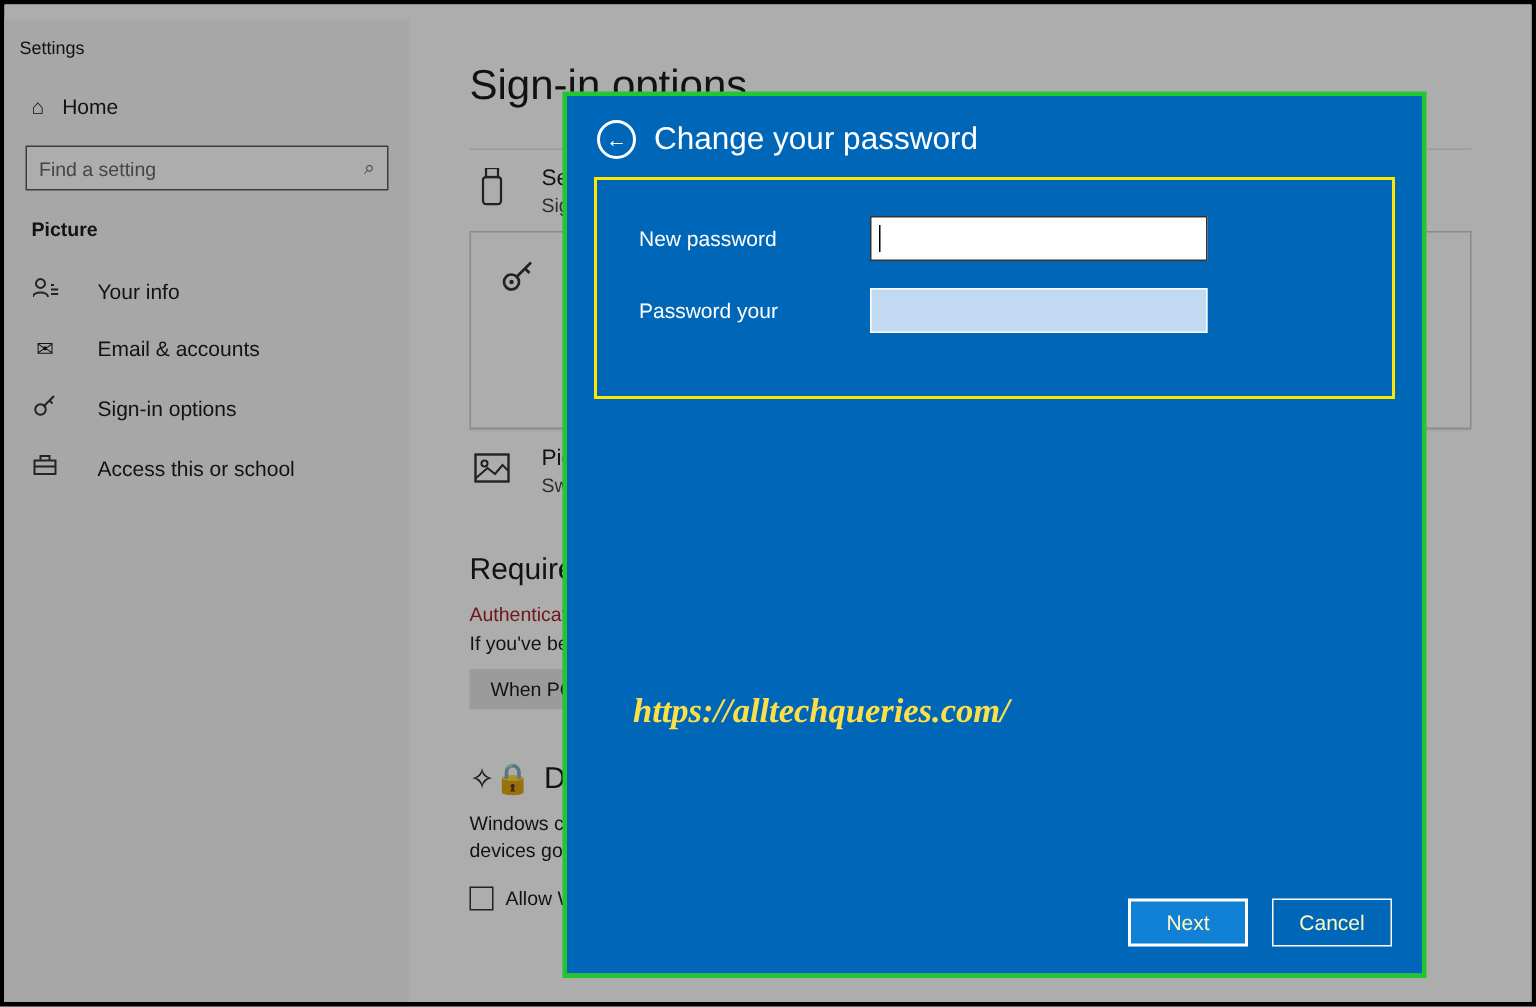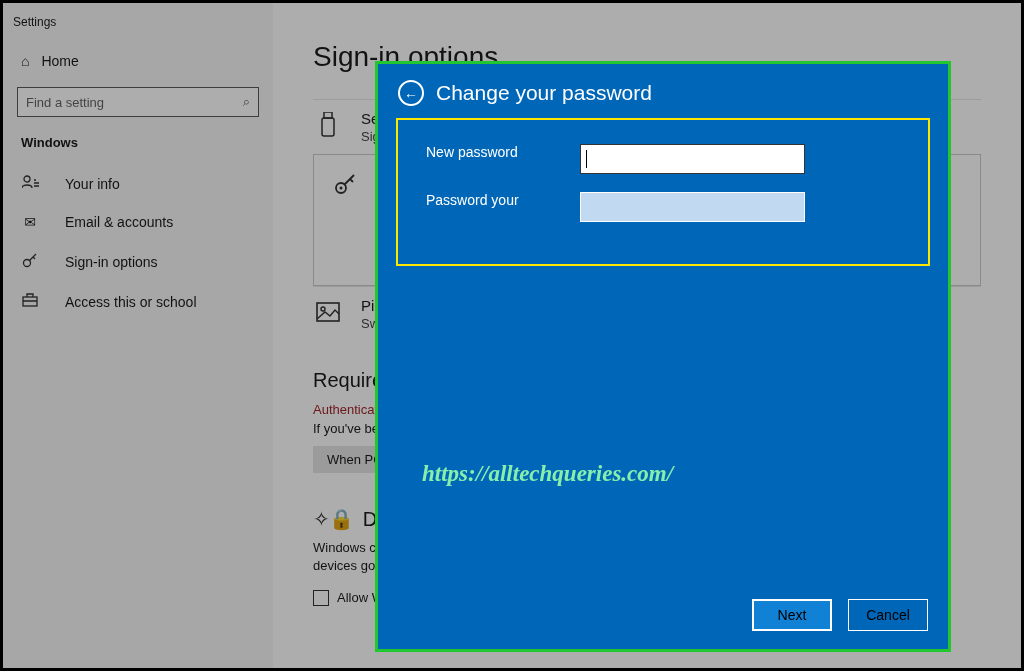--- a/index.html
+++ b/index.html
@@ -27,20 +27,21 @@
     inset: 0;
     background: #fff;
     display: flex;
     color: #1b1b1b;
   }
   .sidebar {
     width: 270px;
     padding: 8px 0 0 0;
     background: #f7f7f7;
     border-right: 0;
+    margin-top: 10px;
   }
   .win-title {
     font-size: 12px;
     padding: 4px 10px 18px 10px;
   }
   .home-row {
     display: flex;
     align-items: center;
     gap: 12px;
     padding: 6px 18px 18px 18px;
@@ -170,21 +171,21 @@
     font-size:14px;
   }
   .yellow-box {
     border: 2px solid #ffe600;
     padding: 14px 18px 24px 18px;
     margin-left: -2px;
     margin-right: -2px;
   }
   .form-row {
     display:flex;
-    align-items:flex-start;
+    align-items:center;
     margin: 10px 0 18px 10px;
     gap: 24px;
   }
   .form-row label {
     width: 130px;
     font-size: 14px;
   }
   .form-row .inp {
     flex: 0 0 225px;
     height: 30px;
@@ -197,39 +198,39 @@
   }
   .form-row .inp.focused::after {
     content:"";
     position:absolute;
     left:5px; top:5px; bottom:5px;
     width:1px;
     background:#000;
   }
   .form-row .inp.dim-inp { background:#c2daf1; }
   .watermark {
-    color:#86efac;
+    color:#fde047;
     font-size: 23px;
     font-weight: 700;
     font-style: italic;
     font-family: Georgia, "Times New Roman", serif;
     margin-top: 195px;
     margin-left: 24px;
   }
   .modal-foot {
     margin-top:auto;
     display:flex;
     justify-content:flex-end;
     gap: 16px;
   }
   .modal-btn {
     width: 80px;
     height: 32px;
     background: transparent;
-    color:#000000;
+    color:#fef9c3;
     border: 1px solid #fff;
     display:flex; align-items:center; justify-content:center;
     font-size: 14px;
   }
   .modal-btn.primary {
     background:#1181d6;
     border:2px solid #fff;
   }
 </style>
 </head>
@@ -242,21 +243,21 @@
     <div class="home-row">
       <span class="ico">⌂</span>
       <span>Home</span>
     </div>
 
     <div class="search-box">
       <span>Find a setting</span>
       <span>⌕</span>
     </div>
 
-    <div class="section-header">Windows</div>
+    <div class="section-header">Picture</div>
 
     <div class="nav-item">
       <span class="ico">
         <svg width="17" height="14" viewBox="0 0 17 14">
             <circle cx="5" cy="4" r="3" fill="none" stroke="#333" stroke-width="1.3"></circle>
             <path d="M0 13 C0 9 10 9 10 13" fill="none" stroke="#333" stroke-width="1.3"></path>
             <path d="M12 5 L14 5 M12 8 L17 8 M12 11 L17 11" stroke="#333" stroke-width="1.3"></path>
           </svg>
       </span>
       <span>Your info</span>

